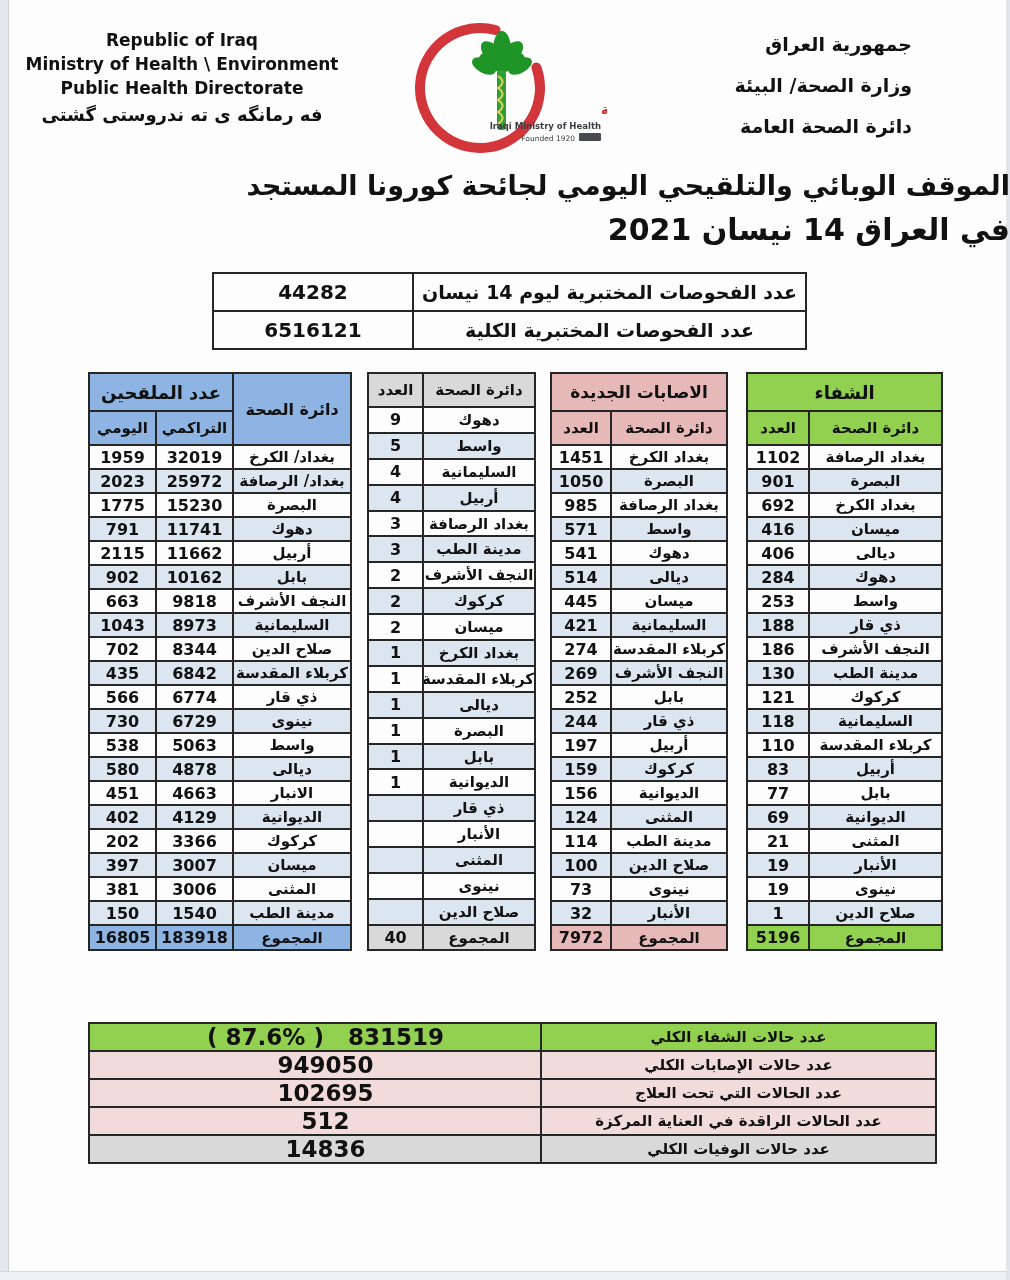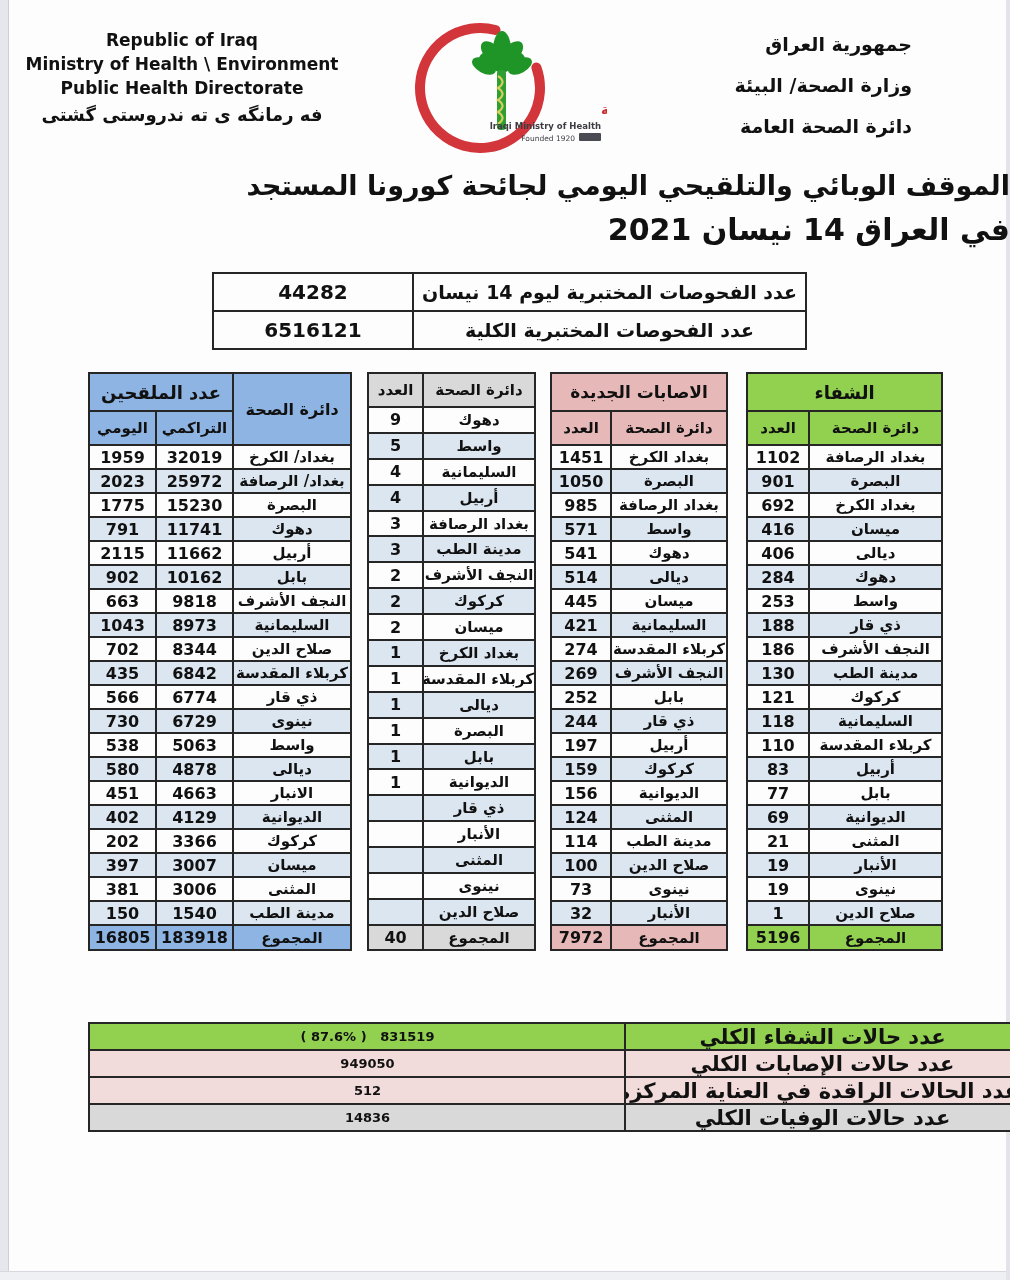--- a/index.html
+++ b/index.html
@@ -56,22 +56,22 @@
   .bg-gray  { background:#d9d9d9; }
   .bg-pink  { background:#e6b9b8; }
   .bg-green { background:#92d050; }
   .bg-spink { background:#f2dcdb; }
 
   .tbl tr.total td { height:25px; }
 
   
   .summary { position:absolute; top:1022px; left:88px; width:847px; }
   .summary td { height:27px; }
-  .summary .val { width:536px; font-size:13px; white-space:pre;padding-left:21px; }
-  .summary .lbl { width:395px; font-size:21px; direction:rtl; }
+  .summary .val { width:452px; font-size:23px; white-space:pre;padding-left:21px; }
+  .summary .lbl { width:395px; font-size:15px; direction:rtl; }
 </style>
 </head>
 <body>
 
 <div class="page">
 
   <div class="edge-left"></div>
   <div class="edge-bottom"></div>
   <div class="edge-right"></div>
 
@@ -576,20 +576,24 @@
     <tbody id="summary-body">
         <tr>
           <td class="val bg-green">( 87.6% )   831519</td>
           <td class="lbl bg-green">عدد حالات الشفاء الكلي</td>
         </tr>
         <tr>
           <td class="val bg-spink">949050</td>
           <td class="lbl bg-spink">عدد حالات الإصابات الكلي</td>
         </tr>
         <tr>
+          <td class="val bg-spink">102695</td>
+          <td class="lbl bg-spink">عدد الحالات التي تحت العلاج</td>
+        </tr>
+        <tr>
           <td class="val bg-spink">512</td>
           <td class="lbl bg-spink">عدد الحالات الراقدة في العناية المركزة</td>
         </tr>
         <tr>
           <td class="val bg-gray">14836</td>
           <td class="lbl bg-gray">عدد حالات الوفيات الكلي</td>
         </tr>
       </tbody>
   </table>
 

